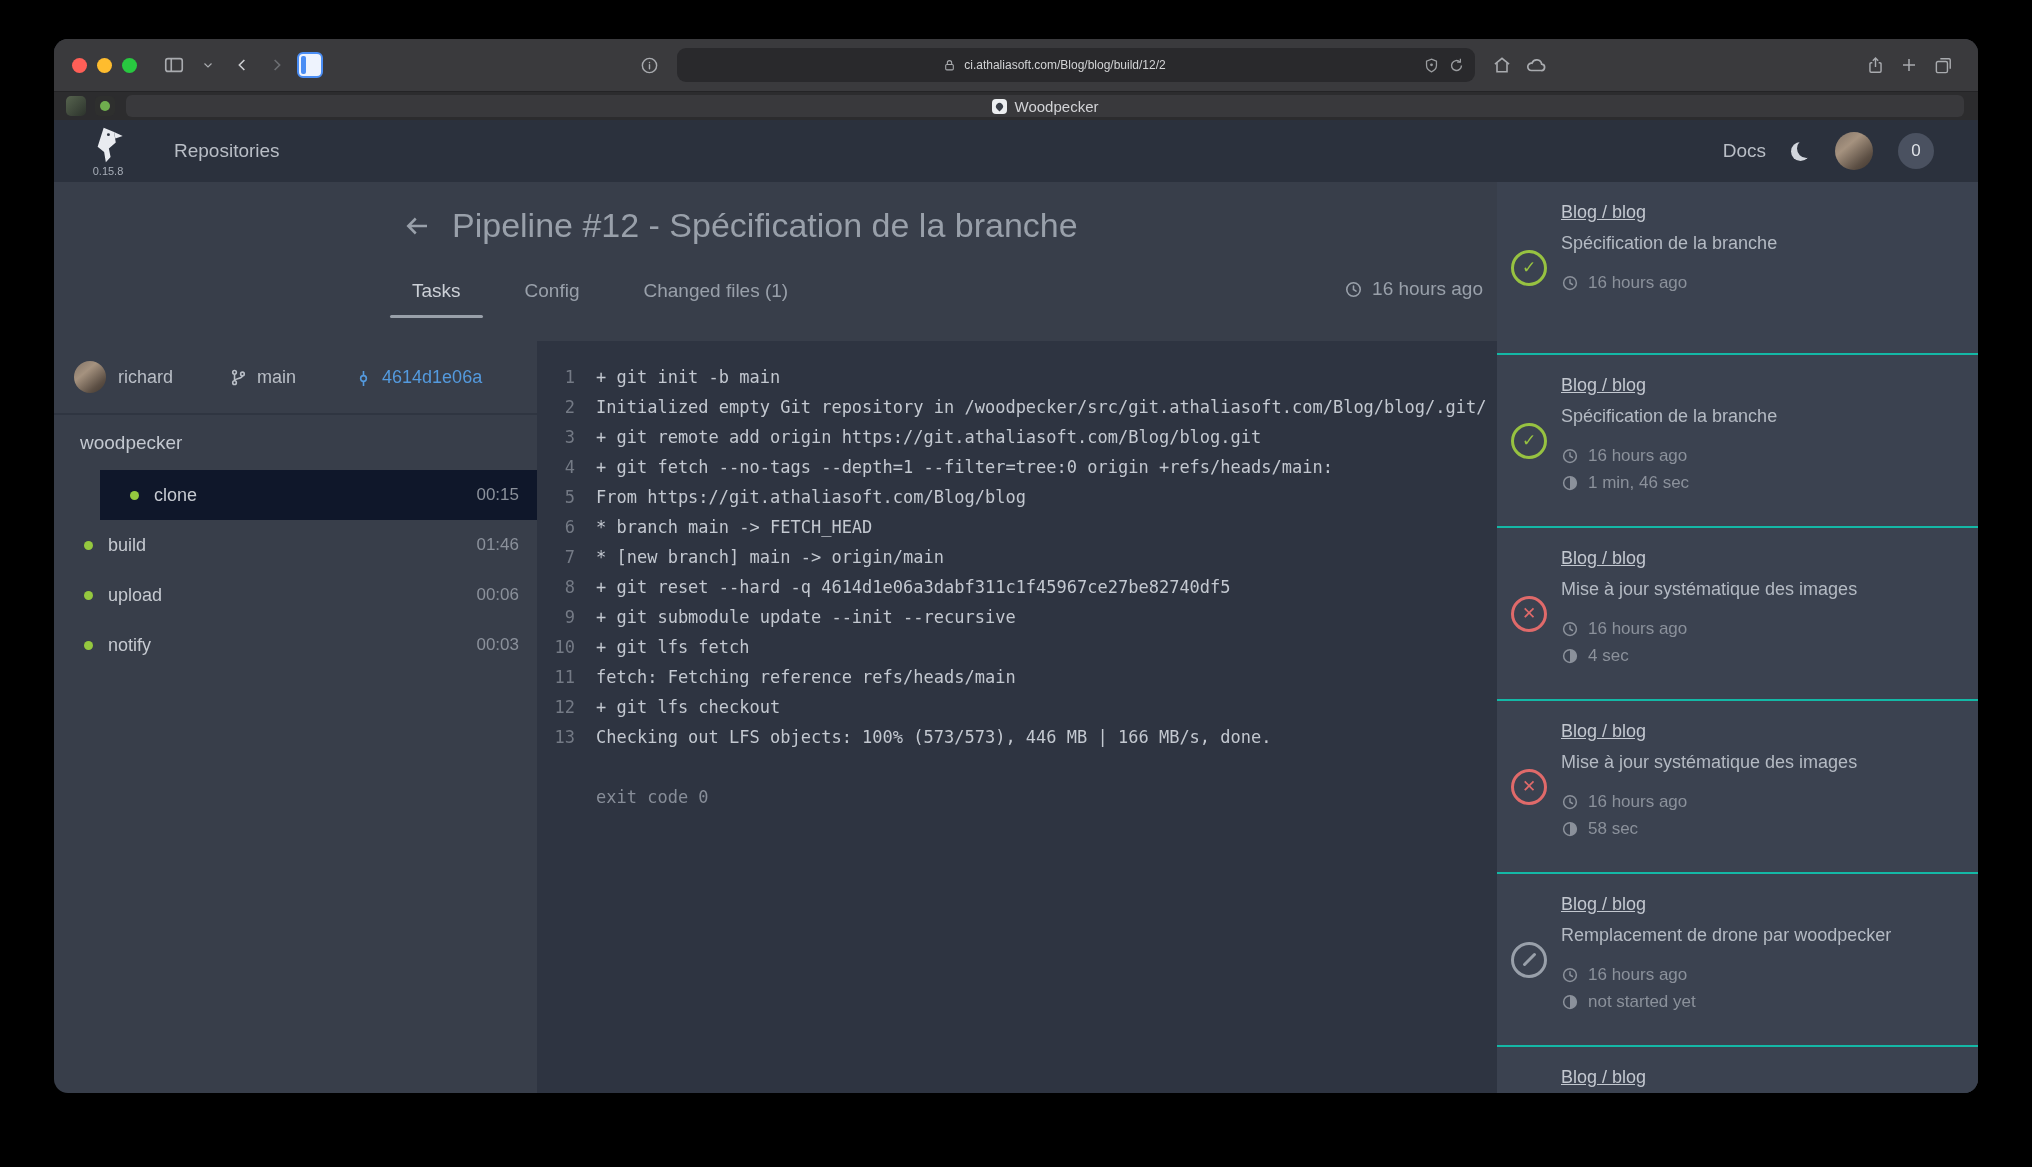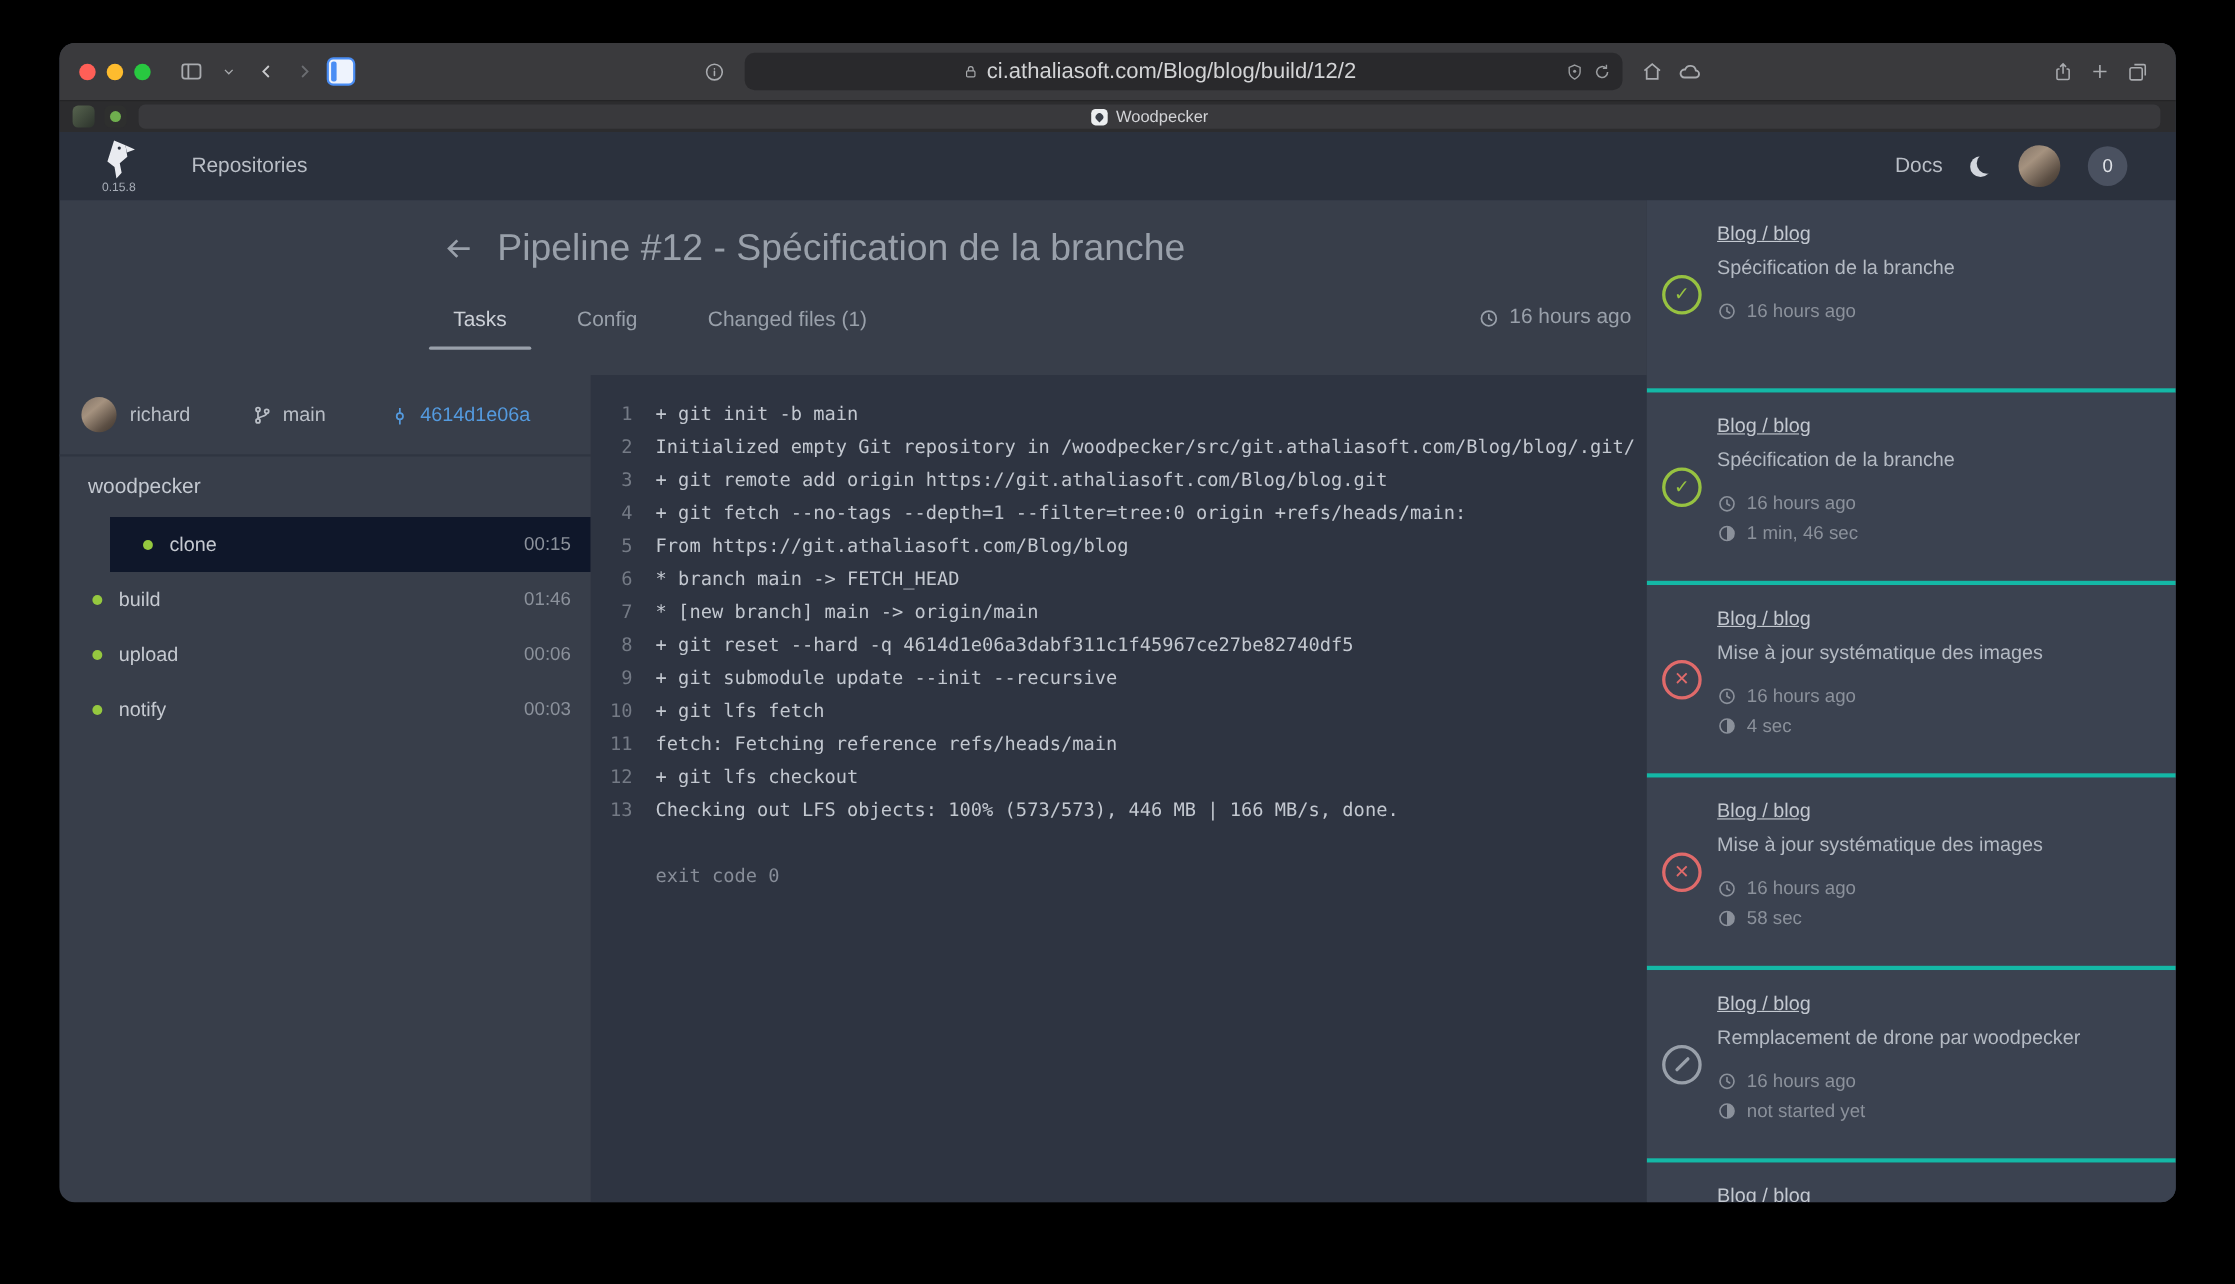--- a/index.html
+++ b/index.html
@@ -17,21 +17,21 @@
   .toolbar{height:52px;background:#3a3a3d;display:flex;align-items:center;padding:0 18px;flex-shrink:0;}
   .lights{display:flex;gap:10px;margin-right:20px;}
   .light{width:15px;height:15px;border-radius:50%;}
   .l-red{background:#ff5f57}.l-yellow{background:#febc2e}.l-green{background:#28c840}
   .tb-icon{color:#a9abaf;display:flex;align-items:center;justify-content:center;width:34px;height:32px;flex-shrink:0;}
   .tb-icon.dim{color:#6b6d71;}
   .tb-spacer{flex:1;}
   .blue-app{width:22px;height:22px;border-radius:6px;border:2.5px solid #4a8df4;background:#eef3fd;position:relative;}
   .blue-app::after{content:"";position:absolute;left:2px;top:2px;bottom:2px;width:5px;background:#4a8df4;border-radius:2px;}
   .url-pill{width:778px;height:34px;background:#29292c;border-radius:9px;display:flex;align-items:center;
-    padding:0 10px;color:#cdced1;font-size:20px;margin:0 10px;}
+    padding:0 10px;color:#cdced1;font-size:12px;margin:0 10px;}
   .url-center{flex:1;display:flex;align-items:center;justify-content:center;gap:8px;min-width:0;color:#d3d4d6;}
   .pill-icons{display:flex;align-items:center;gap:8px;color:#9a9c9f;}
 
   
   .tabstrip{height:28px;background:#2c2c2e;border-top:1px solid #242426;display:flex;align-items:center;
     padding:0 12px;gap:9px;flex-shrink:0;}
   .pin{width:20px;height:20px;border-radius:5px;flex-shrink:0;}
   .pin-1{background:linear-gradient(135deg,#57644f,#2c332c);}
   .pin-2{background:#2e2f2e;position:relative;}
   .pin-2::after{content:"";position:absolute;inset:5px;border-radius:50%;background:#6fae4e;}
@@ -84,21 +84,21 @@
 
   .log-panel{flex:1;background:#2e3441;overflow:hidden;padding-top:21px;
     font-family:"DejaVu Sans Mono","Liberation Mono",monospace;font-size:17px;}
   .log-line{display:flex;line-height:30px;white-space:pre;}
   .ln{width:38px;text-align:right;color:#747a85;flex-shrink:0;}
   .lt{padding-left:21px;color:#c3c8d0;overflow:hidden;}
   .exit-row{margin-top:30px;padding-left:59px;color:#878d98;line-height:30px;}
 
   
   .feed{width:481px;flex-shrink:0;background:#343b48;overflow:hidden;display:flex;flex-direction:column;}
-  .build{height:171px;flex-shrink:0;display:flex;background:#3b4250;border-bottom:4px solid #14b8a6;cursor:pointer;}
+  .build{height:171px;flex-shrink:0;display:flex;background:#3b4250;border-bottom:2px solid #14b8a6;cursor:pointer;}
   .build-status{width:64px;display:flex;align-items:center;justify-content:center;flex-shrink:0;}
   .status-circle{width:30px;height:30px;border-radius:50%;border:3px solid transparent;display:flex;
     align-items:center;justify-content:center;font-size:17px;font-weight:bold;}
   .st-success{border-color:#97c241;color:#97c241;}
   .st-success::after{content:"\2713";}
   .st-failure{border-color:#e06a6a;color:#e06a6a;}
   .st-failure::after{content:"\2715";}
   .st-pending{border-color:#99a0aa;color:#99a0aa;}
   .st-pending::after{content:"";width:3px;height:17px;background:#99a0aa;transform:rotate(45deg);border-radius:2px;}
   .build-info{flex:1;padding-top:17px;padding-right:14px;min-width:0;}

